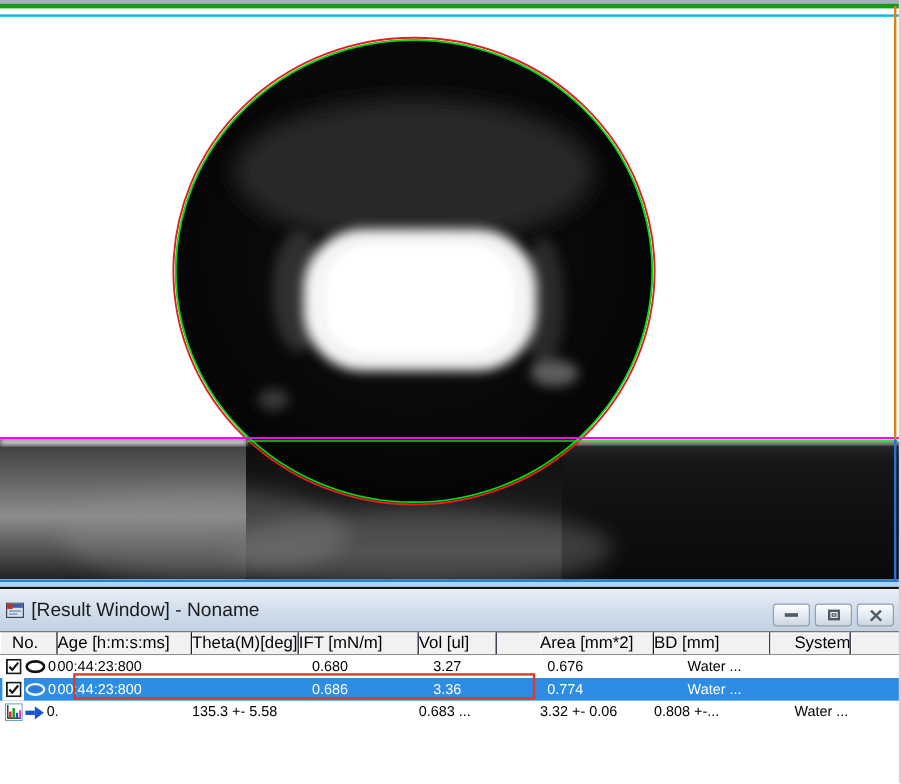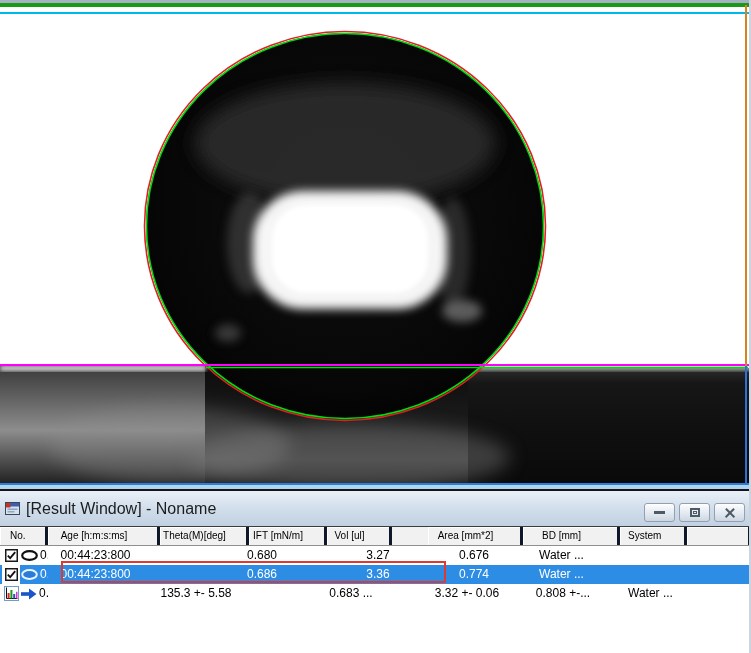--- a/index.html
+++ b/index.html
@@ -37,27 +37,27 @@
   .glyph-min{width:11px;height:3px;background:#4e5a66;}
   .glyph-restore{width:10px;height:9px;border:2px solid #4e5a66;position:relative;box-sizing:border-box;}
   .glyph-restore::after{content:"";position:absolute;left:1px;top:1px;right:1px;bottom:1px;border:1px solid #4e5a66;}
   .glyph-close{position:relative;width:12px;height:10px;}
   .glyph-close::before,.glyph-close::after{content:"";position:absolute;left:0;top:4px;width:12px;height:2.4px;background:#4e5a66;}
   .glyph-close::before{transform:rotate(45deg);}
   .glyph-close::after{transform:rotate(-45deg);}
 
   
   .thead{display:flex;height:20px;box-sizing:border-box;border-top:1px solid #3c3c3c;border-bottom:1px solid #8f8f8f;background:#f1f1f1;}
-  .hcell{box-sizing:border-box;font-size:10px;color:#000;line-height:17px;
-         border-right:3px solid #0f172a;box-shadow:inset 1px 1px 0 #fff;
+  .hcell{box-sizing:border-box;font-size:14px;color:#000;line-height:17px;
+         border-right:1px solid #0f172a;box-shadow:inset 1px 1px 0 #fff;
          overflow:hidden;white-space:nowrap;}
-  .c0{width:48px;} .c1{width:112px;} .c2{width:89px;} .c3{width:78px;}
+  .c0{width:48px;} .c1{width:112px;} .c2{width:89px;} .c3{width:100px;}
   .c4{width:65px;} .c5{width:95px;margin-left:36px;} .c6{width:97px;} .c7{width:67px;} .c8{flex:1;}
-  .num{text-align:center;padding-right:17px;}
-  .hcell.c0{padding-left:10px;} .hcell.c7,.cell.c7{padding-left:8px;}
+  .num{text-align:left;padding-right:17px;}
+  .hcell.c0{padding-left:10px;} .hcell.c7,.cell.c7{padding-left:20px;}
 
   .trow{display:flex;height:19px;font-size:12px;color:#000;background:#fff;position:relative;}
   .cell{box-sizing:border-box;line-height:19px;overflow:hidden;white-space:nowrap;}
   .trow.selected{background:#2d8de4;color:#fff;}
   .nocell{display:flex;align-items:center;padding-left:2px;}
   .chkwrap{display:inline-flex;align-items:center;justify-content:center;width:18px;height:19px;flex:0 0 auto;}
   .trow.selected .chkwrap{background:#fff;}
   .rowicon{display:inline-flex;align-items:center;margin-left:1px;flex:0 0 auto;}
   .no-text{margin-left:2px;}
 

